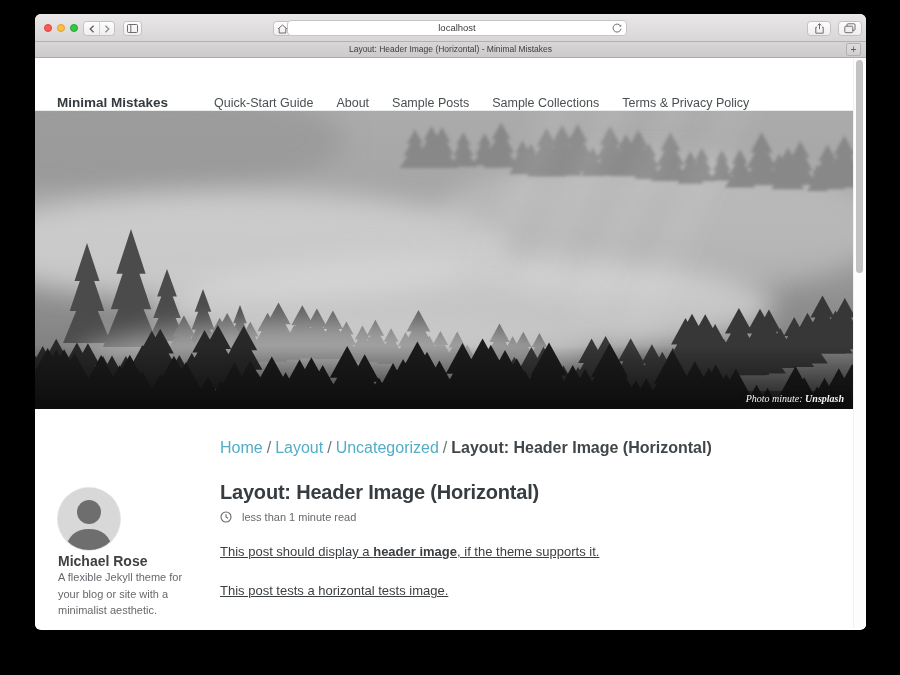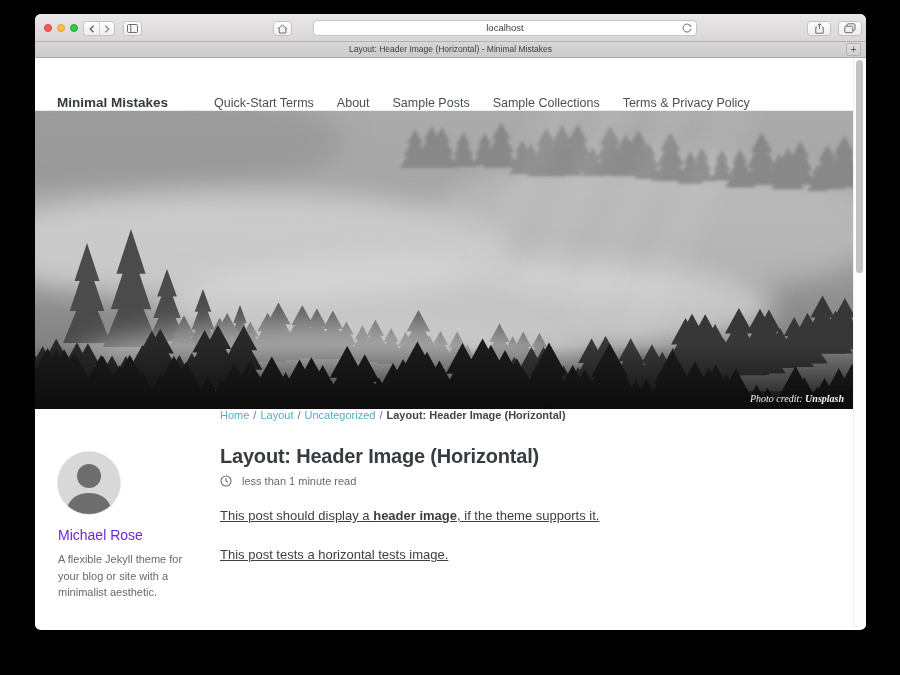--- a/index.html
+++ b/index.html
@@ -19,21 +19,21 @@
   .light.yellow { background:#fdbe41; border:1px solid #e0a131; }
   .light.green { background:#34c848; border:1px solid #2aa336; }
   .tbtn { position:absolute; top:7px; height:15px; border-radius:3.5px;
     background:linear-gradient(#fdfdfd,#f0efef); border:1px solid #c3c1c1;
     display:flex; align-items:center; justify-content:center; color:#6d6d6d; }
   .nav-group { left:48px; width:32px; padding:0; }
   .nav-group .half { width:50%; height:100%; display:flex; align-items:center; justify-content:center; }
   .nav-group .half + .half { border-left:1px solid #d4d2d2; }
   .sidebar-btn { left:88px; width:19px; }
   .home-btn { left:238px; width:19px; }
-  .addr { position:absolute; left:278px; top:6px; width:384px; height:16px;
+  .addr { position:absolute; left:252px; top:6px; width:340px; height:16px;
     background:#fff; border:1px solid #c6c4c4; border-radius:4px;
     font-size:9.5px; color:#3c3c3c; text-align:center; line-height:14px; }
   .addr .reload { position:absolute; right:3px; top:1px; }
   .share-btn { left:772px; width:24px; }
   .tabs-btn { left:803px; width:24px; }
 
   
   .tabbar { position:relative; height:16px;
     background:linear-gradient(#d8d6d6,#cccaca); border-bottom:1px solid #ababab; }
   .tab-title { font-size:8.5px; color:#3e3e3e; text-align:center; line-height:15px; }
@@ -52,30 +52,30 @@
 
   .hero { position:relative; width:calc(100% - 13px); height:298px; background:#9e9e9e; overflow:hidden; }
   .hero svg { display:block; width:100%; height:100%; }
   .photo-credit { position:absolute; right:2px; bottom:2px; background:rgba(15,15,15,.55);
     color:#f3f3f3; font-family:"Liberation Serif",serif; font-style:italic;
     font-size:10px; padding:2px 7px 3px; }
   .photo-credit b { font-style:italic; }
 
   .page { display:grid; grid-template-columns:142px 1fr; column-gap:20px;
     padding:0 40px 0 23px; }
-  .breadcrumb { grid-column:2; font-size:11px; color:#707579; }
+  .breadcrumb { grid-column:2; margin-top:30px; font-size:16px; color:#707579; }
   .breadcrumb a { color:#52adc8; text-decoration:none; cursor:pointer; }
   .breadcrumb .sep { margin:0 4px; color:#707579; }
   .breadcrumb .current { font-weight:bold; color:#40464a; }
 
   .author-side { grid-column:1; padding-top:31px; }
   .avatar { width:62px; height:62px; border-radius:50%; overflow:hidden;
     box-shadow:0 0 0 1px #e6e6e6; background:#d6d6d6; }
-  .author-name { margin-top:13px; font-size:14px; font-weight:normal; color:#6d28d9; }
-  .author-bio { margin-top:8px; font-size:11px; line-height:1.5; color:#66696c; width:140px; }
+  .author-name { margin-top:3px; font-size:14px; font-weight:bold; color:#404040; }
+  .author-bio { font-size:11px; line-height:1.5; color:#66696c; width:140px; }
 
   .article { grid-column:2; padding-top:24px; }
   .post-title { font-size:20px; font-weight:bold; color:#363c40; letter-spacing:-0.2px; }
   .post-meta { margin-top:7px; font-size:11px; color:#66696c; display:flex; align-items:center; gap:10px; }
   .article p { margin-top:19px; font-size:13px; line-height:1.55; color:#3b3f42;text-decoration:underline; }
   .article p b { font-weight:bold; }
 
   .scrollbar { position:absolute; top:0; right:0; width:13px; height:100%;
     background:#fdfdfd; border-left:1px solid #f1f1f1; }
   .scroll-thumb { position:absolute; top:2px; right:3px; width:7px; height:213px;
@@ -143,21 +143,21 @@
   <div class="tabbar">
     <div class="tab-title">Layout: Header Image (Horizontal) - Minimal Mistakes</div>
     <div class="newtab">+</div>
   </div>
 
   <div class="viewport">
 
     <div class="masthead">
       <span class="site-title">Minimal Mistakes</span>
       <ul class="nav-links">
-        <li>Quick-Start Terms</li>
+        <li>Quick-Start Guide</li>
         <li>About</li>
         <li>Sample Posts</li>
         <li>Sample Collections</li>
         <li>Terms &amp; Privacy Policy</li>
       </ul>
     </div>
 
     <div class="hero">
       <svg id="forest" viewBox="0 0 818 298" preserveAspectRatio="none">
         <defs>
@@ -201,21 +201,21 @@
           <rect x="545" y="-60" width="24" height="280" fill="#e6e6e6" opacity="0.16"></rect>
           <rect x="605" y="-60" width="14" height="280" fill="#e6e6e6" opacity="0.20"></rect>
           <rect x="655" y="-60" width="22" height="280" fill="#e6e6e6" opacity="0.14"></rect>
         </g>
         <path id="left-front" fill="#282828" d="M-22.1,299.4 L-9.9,281.7 L-15.9,281.7 L-6.6,265.1 L-11.5,265.1 L0.0,244.2 L11.5,265.1 L6.6,265.1 L15.9,281.7 L9.9,281.7 L22.1,299.4ZM-18.1,299.5 L-3.9,278.9 L-10.8,278.9 L-0.0,259.5 L-5.7,259.5 L7.7,235.0 L21.2,259.5 L15.5,259.5 L26.3,278.9 L19.3,278.9 L33.5,299.5ZM-4.5,292.2 L9.7,271.6 L2.7,271.6 L13.5,252.3 L7.9,252.3 L21.2,227.8 L34.6,252.3 L29.0,252.3 L39.8,271.6 L32.8,271.6 L47.0,292.2ZM10.5,295.9 L22.1,279.1 L16.4,279.1 L25.3,263.2 L20.6,263.2 L31.6,243.2 L42.6,263.2 L37.9,263.2 L46.8,279.1 L41.1,279.1 L52.7,295.9ZM16.1,296.0 L30.2,275.4 L23.3,275.4 L34.1,256.0 L28.4,256.0 L41.9,231.5 L55.3,256.0 L49.6,256.0 L60.4,275.4 L53.5,275.4 L67.7,296.0ZM30.0,289.5 L42.6,271.2 L36.4,271.2 L46.0,254.1 L41.0,254.1 L52.9,232.3 L64.8,254.1 L59.7,254.1 L69.3,271.2 L63.2,271.2 L75.7,289.5ZM49.2,292.0 L59.5,277.0 L54.4,277.0 L62.3,262.9 L58.2,262.9 L68.0,245.0 L77.8,262.9 L73.6,262.9 L81.5,277.0 L76.4,277.0 L86.8,292.0ZM58.0,291.7 L68.5,276.6 L63.4,276.6 L71.3,262.4 L67.1,262.4 L77.0,244.4 L86.9,262.4 L82.7,262.4 L90.6,276.6 L85.5,276.6 L95.9,291.7ZM72.3,291.6 L82.5,276.7 L77.5,276.7 L85.3,262.7 L81.2,262.7 L90.9,244.9 L100.7,262.7 L96.6,262.7 L104.4,276.7 L99.4,276.7 L109.6,291.6ZM85.3,289.3 L97.5,271.6 L91.5,271.6 L100.8,255.0 L96.0,255.0 L107.4,234.0 L118.9,255.0 L114.1,255.0 L123.4,271.6 L117.4,271.6 L129.5,289.3ZM91.3,283.5 L105.3,263.1 L98.4,263.1 L109.1,244.0 L103.5,244.0 L116.8,219.8 L130.0,244.0 L124.4,244.0 L135.1,263.1 L128.2,263.1 L142.2,283.5ZM99.0,283.1 L113.4,262.2 L106.3,262.2 L117.3,242.6 L111.6,242.6 L125.2,217.7 L138.8,242.6 L133.0,242.6 L144.0,262.2 L136.9,262.2 L151.3,283.1ZM116.0,285.8 L125.6,271.9 L120.9,271.9 L128.3,258.8 L124.4,258.8 L133.5,242.2 L142.6,258.8 L138.7,258.8 L146.0,271.9 L141.3,271.9 L150.9,285.8ZM128.3,284.0 L137.1,271.2 L132.8,271.2 L139.5,259.1 L136.0,259.1 L144.3,243.9 L152.6,259.1 L149.1,259.1 L155.9,271.2 L151.5,271.2 L160.3,284.0ZM139.4,285.1 L148.9,271.2 L144.3,271.2 L151.5,258.2 L147.7,258.2 L156.8,241.7 L165.8,258.2 L162.0,258.2 L169.3,271.2 L164.6,271.2 L174.1,285.1ZM146.0,278.0 L159.0,259.1 L152.6,259.1 L162.5,241.4 L157.3,241.4 L169.6,218.9 L181.9,241.4 L176.7,241.4 L186.6,259.1 L180.3,259.1 L193.3,278.0ZM157.5,277.3 L171.5,257.1 L164.6,257.1 L175.3,238.0 L169.7,238.0 L182.9,214.0 L196.1,238.0 L190.5,238.0 L201.1,257.1 L194.3,257.1 L208.2,277.3ZM182.2,274.9 L191.2,261.7 L186.8,261.7 L193.7,249.3 L190.1,249.3 L198.7,233.7 L207.2,249.3 L203.6,249.3 L210.5,261.7 L206.1,261.7 L215.2,274.9ZM182.8,279.5 L197.1,258.7 L190.1,258.7 L200.9,239.3 L195.2,239.3 L208.7,214.7 L222.2,239.3 L216.5,239.3 L227.4,258.7 L220.4,258.7 L234.6,279.5Z"></path>
         <path id="front-band" fill="#1b1b1b" d="M-26.3,324.5 L-11.8,303.5 L-18.9,303.5 L-7.9,283.8 L-13.7,283.8 L0.0,258.8 L13.7,283.8 L7.9,283.8 L18.9,303.5 L11.8,303.5 L26.3,324.5ZM-21.9,323.7 L-2.9,296.0 L-12.2,296.0 L2.3,270.0 L-5.3,270.0 L12.7,237.0 L30.7,270.0 L23.1,270.0 L37.7,296.0 L28.3,296.0 L47.4,323.7ZM-14.0,326.8 L5.5,298.5 L-4.1,298.5 L10.8,271.9 L3.0,271.9 L21.4,238.3 L39.8,271.9 L32.0,271.9 L46.9,298.5 L37.3,298.5 L56.8,326.8ZM-5.0,323.4 L13.8,296.2 L4.6,296.2 L18.9,270.6 L11.4,270.6 L29.1,238.2 L46.9,270.6 L39.3,270.6 L53.7,296.2 L44.5,296.2 L63.2,323.4ZM4.1,330.6 L23.6,302.3 L14.0,302.3 L28.9,275.7 L21.1,275.7 L39.5,242.1 L57.9,275.7 L50.1,275.7 L65.0,302.3 L55.4,302.3 L74.9,330.6ZM20.8,327.3 L34.9,306.8 L28.0,306.8 L38.7,287.6 L33.1,287.6 L46.4,263.3 L59.7,287.6 L54.1,287.6 L64.8,306.8 L57.9,306.8 L72.0,327.3ZM26.6,332.7 L40.8,312.0 L33.8,312.0 L44.7,292.7 L39.0,292.7 L52.4,268.1 L65.8,292.7 L60.2,292.7 L71.0,312.0 L64.0,312.0 L78.2,332.7ZM33.0,326.7 L51.2,300.3 L42.2,300.3 L56.1,275.5 L48.9,275.5 L66.1,244.0 L83.3,275.5 L76.0,275.5 L89.9,300.3 L80.9,300.3 L99.1,326.7ZM46.0,329.2 L61.6,306.6 L53.9,306.6 L65.8,285.3 L59.6,285.3 L74.3,258.4 L89.0,285.3 L82.8,285.3 L94.7,306.6 L87.0,306.6 L102.6,329.2ZM53.6,331.5 L70.6,306.8 L62.3,306.8 L75.3,283.6 L68.5,283.6 L84.5,254.2 L100.6,283.6 L93.8,283.6 L106.8,306.8 L98.5,306.8 L115.5,331.5ZM60.1,330.2 L79.2,302.5 L69.8,302.5 L84.4,276.6 L76.8,276.6 L94.8,243.7 L112.8,276.6 L105.2,276.6 L119.7,302.5 L110.3,302.5 L129.4,330.2ZM78.1,333.1 L94.2,309.7 L86.3,309.7 L98.5,287.8 L92.1,287.8 L107.3,260.0 L122.5,287.8 L116.1,287.8 L128.4,309.7 L120.5,309.7 L136.6,333.1ZM92.5,335.4 L104.0,318.6 L98.4,318.6 L107.2,302.9 L102.6,302.9 L113.4,283.1 L124.3,302.9 L119.7,302.9 L128.5,318.6 L122.9,318.6 L134.4,335.4ZM97.7,332.1 L112.9,310.0 L105.4,310.0 L117.0,289.3 L110.9,289.3 L125.3,263.0 L139.6,289.3 L133.6,289.3 L145.2,310.0 L137.7,310.0 L152.9,332.1ZM103.2,334.0 L122.9,305.4 L113.2,305.4 L128.2,278.7 L120.4,278.7 L138.9,244.8 L157.5,278.7 L149.6,278.7 L164.6,305.4 L155.0,305.4 L174.6,334.0ZM117.5,334.2 L135.9,307.6 L126.9,307.6 L140.9,282.5 L133.5,282.5 L150.9,250.9 L168.2,282.5 L160.9,282.5 L174.9,307.6 L165.9,307.6 L184.2,334.2ZM131.4,335.6 L146.5,313.6 L139.1,313.6 L150.6,293.1 L144.6,293.1 L158.9,267.0 L173.1,293.1 L167.1,293.1 L178.6,313.6 L171.2,313.6 L186.3,335.6ZM146.6,331.4 L161.1,310.3 L154.0,310.3 L165.0,290.6 L159.3,290.6 L173.0,265.5 L186.6,290.6 L180.9,290.6 L191.9,310.3 L184.8,310.3 L199.3,331.4ZM159.2,336.1 L173.9,314.8 L166.7,314.8 L177.9,294.8 L172.0,294.8 L185.9,269.5 L199.7,294.8 L193.8,294.8 L205.0,314.8 L197.8,314.8 L212.5,336.1ZM167.4,331.6 L185.0,306.0 L176.4,306.0 L189.8,282.0 L182.8,282.0 L199.4,251.6 L216.1,282.0 L209.0,282.0 L222.5,306.0 L213.8,306.0 L231.4,331.6ZM182.8,327.7 L197.0,307.2 L190.0,307.2 L200.8,287.9 L195.2,287.9 L208.5,263.5 L221.9,287.9 L216.2,287.9 L227.0,307.2 L220.1,307.2 L234.2,327.7ZM182.1,332.4 L200.3,305.8 L191.4,305.8 L205.3,280.9 L198.0,280.9 L215.3,249.4 L232.5,280.9 L225.2,280.9 L239.2,305.8 L230.2,305.8 L248.5,332.4ZM200.7,329.1 L212.7,311.6 L206.8,311.6 L216.0,295.3 L211.2,295.3 L222.5,274.6 L233.9,295.3 L229.1,295.3 L238.2,311.6 L232.4,311.6 L244.4,329.1ZM208.9,331.8 L220.2,315.3 L214.6,315.3 L223.2,299.9 L218.7,299.9 L229.4,280.4 L240.1,299.9 L235.6,299.9 L244.2,315.3 L238.7,315.3 L250.0,331.8ZM203.2,329.4 L221.7,302.5 L212.6,302.5 L226.7,277.3 L219.3,277.3 L236.8,245.4 L254.3,277.3 L246.9,277.3 L261.0,302.5 L251.9,302.5 L270.4,329.4ZM225.5,324.0 L239.3,303.9 L232.5,303.9 L243.1,285.1 L237.5,285.1 L250.6,261.2 L263.7,285.1 L258.1,285.1 L268.7,303.9 L261.9,303.9 L275.7,324.0ZM236.7,328.1 L248.2,311.4 L242.5,311.4 L251.3,295.7 L246.7,295.7 L257.6,275.8 L268.5,295.7 L263.9,295.7 L272.7,311.4 L267.0,311.4 L278.5,328.1ZM235.0,322.5 L251.3,298.9 L243.3,298.9 L255.7,276.7 L249.2,276.7 L264.6,248.6 L280.0,276.7 L273.5,276.7 L285.9,298.9 L277.9,298.9 L294.2,322.5ZM244.6,325.8 L262.1,300.3 L253.6,300.3 L266.9,276.5 L259.9,276.5 L276.4,246.3 L293.0,276.5 L286.0,276.5 L299.3,300.3 L290.8,300.3 L308.2,325.8ZM258.7,326.4 L274.7,303.2 L266.8,303.2 L279.0,281.4 L272.6,281.4 L287.7,253.9 L302.8,281.4 L296.4,281.4 L308.6,303.2 L300.8,303.2 L316.8,326.4ZM278.0,321.3 L288.9,305.5 L283.5,305.5 L291.8,290.7 L287.5,290.7 L297.8,272.0 L308.0,290.7 L303.7,290.7 L312.0,305.5 L306.6,305.5 L317.5,321.3ZM278.8,318.4 L297.2,291.7 L288.2,291.7 L302.2,266.7 L294.8,266.7 L312.2,235.0 L329.5,266.7 L322.2,266.7 L336.2,291.7 L327.2,291.7 L345.5,318.4ZM298.6,320.1 L309.3,304.6 L304.1,304.6 L312.2,290.1 L307.9,290.1 L318.0,271.7 L328.1,290.1 L323.8,290.1 L331.9,304.6 L326.7,304.6 L337.3,320.1ZM300.8,315.4 L316.7,292.3 L308.9,292.3 L321.0,270.7 L314.7,270.7 L329.7,243.2 L344.7,270.7 L338.4,270.7 L350.5,292.3 L342.7,292.3 L358.6,315.4ZM322.4,320.2 L334.2,303.0 L328.4,303.0 L337.4,286.9 L332.7,286.9 L343.9,266.4 L355.1,286.9 L350.3,286.9 L359.4,303.0 L353.6,303.0 L365.4,320.2ZM332.0,317.3 L346.3,296.4 L339.3,296.4 L350.2,276.9 L344.5,276.9 L358.0,252.1 L371.6,276.9 L365.9,276.9 L376.8,296.4 L369.8,296.4 L384.1,317.3ZM342.6,311.9 L356.6,291.5 L349.8,291.5 L360.5,272.4 L354.9,272.4 L368.1,248.1 L381.4,272.4 L375.8,272.4 L386.5,291.5 L379.6,291.5 L393.6,311.9ZM349.1,313.7 L367.4,287.1 L358.5,287.1 L372.4,262.2 L365.1,262.2 L382.4,230.6 L399.7,262.2 L392.4,262.2 L406.3,287.1 L397.4,287.1 L415.7,313.7ZM362.3,315.0 L378.6,291.2 L370.6,291.2 L383.1,268.9 L376.5,268.9 L392.0,240.7 L407.4,268.9 L400.9,268.9 L413.4,291.2 L405.4,291.2 L421.7,315.0ZM377.2,317.3 L392.2,295.6 L384.8,295.6 L396.2,275.3 L390.3,275.3 L404.4,249.5 L418.5,275.3 L412.5,275.3 L423.9,295.6 L416.6,295.6 L431.5,317.3ZM397.4,317.6 L408.8,301.1 L403.2,301.1 L411.9,285.6 L407.3,285.6 L418.1,265.9 L428.8,285.6 L424.3,285.6 L433.0,301.1 L427.4,301.1 L438.8,317.6ZM395.4,312.5 L413.0,286.8 L404.4,286.8 L417.9,262.7 L410.8,262.7 L427.5,232.1 L444.2,262.7 L437.1,262.7 L450.6,286.8 L442.0,286.8 L459.6,312.5ZM413.8,314.3 L426.0,296.6 L420.0,296.6 L429.3,280.0 L424.5,280.0 L436.0,258.9 L447.5,280.0 L442.6,280.0 L451.9,296.6 L445.9,296.6 L458.1,314.3ZM412.8,314.5 L431.9,286.7 L422.5,286.7 L437.1,260.6 L429.5,260.6 L447.6,227.6 L465.6,260.6 L458.0,260.6 L472.6,286.7 L463.2,286.7 L482.3,314.5ZM422.5,316.9 L440.8,290.3 L431.9,290.3 L445.8,265.4 L438.5,265.4 L455.8,233.8 L473.1,265.4 L465.8,265.4 L479.7,290.3 L470.7,290.3 L489.0,316.9ZM442.8,314.7 L454.1,298.2 L448.5,298.2 L457.2,282.7 L452.7,282.7 L463.4,263.1 L474.1,282.7 L469.6,282.7 L478.3,298.2 L472.7,298.2 L484.0,314.7ZM439.5,315.2 L456.3,290.9 L448.1,290.9 L460.8,268.0 L454.2,268.0 L470.0,239.1 L485.8,268.0 L479.1,268.0 L491.9,290.9 L483.7,290.9 L500.4,315.2ZM449.3,319.4 L463.7,298.5 L456.6,298.5 L467.6,278.8 L461.9,278.8 L475.5,254.0 L489.1,278.8 L483.4,278.8 L494.4,298.5 L487.3,298.5 L501.7,319.4ZM453.1,318.8 L468.8,295.9 L461.1,295.9 L473.1,274.4 L466.8,274.4 L481.7,247.2 L496.6,274.4 L490.3,274.4 L502.4,295.9 L494.6,295.9 L510.4,318.8ZM468.2,313.7 L480.1,296.4 L474.2,296.4 L483.3,280.3 L478.6,280.3 L489.8,259.8 L501.0,280.3 L496.2,280.3 L505.3,296.4 L499.5,296.4 L511.3,313.7ZM477.7,315.8 L490.8,296.8 L484.4,296.8 L494.4,279.0 L489.1,279.0 L501.5,256.4 L513.8,279.0 L508.6,279.0 L518.6,296.8 L512.2,296.8 L525.2,315.8ZM479.0,319.0 L498.2,290.9 L488.8,290.9 L503.5,264.6 L495.8,264.6 L514.0,231.4 L532.2,264.6 L524.5,264.6 L539.2,290.9 L529.8,290.9 L549.0,319.0ZM499.5,319.0 L512.6,299.9 L506.1,299.9 L516.1,282.1 L510.9,282.1 L523.3,259.5 L535.7,282.1 L530.4,282.1 L540.4,299.9 L534.0,299.9 L547.1,319.0ZM509.9,323.5 L525.2,301.2 L517.7,301.2 L529.4,280.4 L523.2,280.4 L537.7,253.9 L552.2,280.4 L546.0,280.4 L557.7,301.2 L550.2,301.2 L565.5,323.5ZM524.3,322.1 L538.5,301.5 L531.5,301.5 L542.3,282.2 L536.7,282.2 L550.1,257.7 L563.5,282.2 L557.8,282.2 L568.6,301.5 L561.7,301.5 L575.8,322.1ZM536.5,326.0 L550.8,305.2 L543.8,305.2 L554.7,285.7 L549.0,285.7 L562.5,261.1 L576.0,285.7 L570.3,285.7 L581.2,305.2 L574.2,305.2 L588.5,326.0ZM539.0,321.3 L558.6,292.8 L549.0,292.8 L563.9,266.1 L556.1,266.1 L574.6,232.2 L593.1,266.1 L585.3,266.1 L600.3,292.8 L590.6,292.8 L610.2,321.3ZM560.4,327.4 L575.3,305.7 L568.0,305.7 L579.4,285.4 L573.4,285.4 L587.5,259.7 L601.6,285.4 L595.6,285.4 L607.0,305.7 L599.7,305.7 L614.6,327.4ZM577.6,327.2 L590.4,308.6 L584.1,308.6 L593.8,291.3 L588.7,291.3 L600.8,269.3 L612.8,291.3 L607.7,291.3 L617.5,308.6 L611.2,308.6 L624.0,327.2ZM587.4,326.9 L600.5,307.8 L594.1,307.8 L604.1,289.9 L598.9,289.9 L611.3,267.2 L623.7,289.9 L618.4,289.9 L628.5,307.8 L622.0,307.8 L635.2,326.9ZM599.5,330.8 L613.4,310.5 L606.6,310.5 L617.2,291.5 L611.6,291.5 L624.8,267.4 L638.0,291.5 L632.4,291.5 L643.1,310.5 L636.2,310.5 L650.2,330.8ZM601.8,327.7 L621.4,299.2 L611.8,299.2 L626.7,272.5 L618.9,272.5 L637.4,238.8 L655.9,272.5 L648.1,272.5 L663.0,299.2 L653.4,299.2 L673.0,327.7ZM627.0,335.2 L638.2,319.0 L632.7,319.0 L641.2,303.8 L636.8,303.8 L647.3,284.5 L657.9,303.8 L653.4,303.8 L661.9,319.0 L656.5,319.0 L667.6,335.2ZM627.0,332.7 L645.1,306.3 L636.2,306.3 L650.0,281.6 L642.8,281.6 L659.9,250.2 L677.1,281.6 L669.8,281.6 L683.7,306.3 L674.8,306.3 L692.9,332.7ZM645.4,330.0 L656.5,313.9 L651.0,313.9 L659.5,298.7 L655.0,298.7 L665.5,279.5 L676.1,298.7 L671.6,298.7 L680.1,313.9 L674.6,313.9 L685.7,330.0ZM643.9,331.7 L660.4,307.7 L652.3,307.7 L664.9,285.2 L658.3,285.2 L673.9,256.7 L689.5,285.2 L682.9,285.2 L695.5,307.7 L687.4,307.7 L703.9,331.7ZM650.1,330.3 L666.9,305.8 L658.7,305.8 L671.5,282.8 L664.8,282.8 L680.7,253.6 L696.7,282.8 L689.9,282.8 L702.8,305.8 L694.5,305.8 L711.4,330.3ZM663.8,331.3 L678.9,309.3 L671.5,309.3 L683.0,288.8 L676.9,288.8 L691.2,262.7 L705.5,288.8 L699.4,288.8 L710.9,309.3 L703.5,309.3 L718.6,331.3ZM669.4,336.0 L686.7,310.9 L678.2,310.9 L691.4,287.4 L684.5,287.4 L700.8,257.5 L717.2,287.4 L710.3,287.4 L723.4,310.9 L715.0,310.9 L732.2,336.0ZM683.5,331.6 L696.5,312.8 L690.1,312.8 L700.0,295.2 L694.8,295.2 L707.0,272.9 L719.2,295.2 L714.1,295.2 L723.9,312.8 L717.6,312.8 L730.5,331.6ZM696.2,336.7 L710.1,316.6 L703.3,316.6 L713.9,297.6 L708.4,297.6 L721.5,273.7 L734.6,297.6 L729.0,297.6 L739.6,316.6 L732.8,316.6 L746.7,336.7ZM710.8,330.9 L722.7,313.5 L716.9,313.5 L726.0,297.3 L721.2,297.3 L732.5,276.7 L743.7,297.3 L739.0,297.3 L748.1,313.5 L742.2,313.5 L754.1,330.9ZM724.7,335.8 L736.6,318.5 L730.8,318.5 L739.9,302.2 L735.1,302.2 L746.4,281.6 L757.6,302.2 L752.9,302.2 L762.0,318.5 L756.1,318.5 L768.0,335.8ZM729.5,332.5 L743.1,312.8 L736.4,312.8 L746.8,294.3 L741.3,294.3 L754.2,270.9 L767.0,294.3 L761.5,294.3 L771.9,312.8 L765.2,312.8 L778.8,332.5ZM730.8,329.2 L747.1,305.5 L739.1,305.5 L751.6,283.2 L745.1,283.2 L760.5,255.1 L775.9,283.2 L769.4,283.2 L781.8,305.5 L773.8,305.5 L790.1,329.2ZM743.7,330.1 L757.7,309.7 L750.8,309.7 L761.5,290.5 L755.9,290.5 L769.2,266.3 L782.5,290.5 L776.8,290.5 L787.6,309.7 L780.7,309.7 L794.7,330.1ZM760.6,329.2 L772.4,312.0 L766.6,312.0 L775.7,295.8 L770.9,295.8 L782.1,275.4 L793.3,295.8 L788.6,295.8 L797.6,312.0 L791.8,312.0 L803.7,329.2ZM764.9,328.3 L778.4,308.7 L771.8,308.7 L782.1,290.2 L776.7,290.2 L789.5,266.8 L802.3,290.2 L796.9,290.2 L807.2,308.7 L800.6,308.7 L814.1,328.3ZM774.6,326.0 L786.7,308.6 L780.8,308.6 L789.9,292.2 L785.1,292.2 L796.5,271.4 L807.9,292.2 L803.1,292.2 L812.2,308.6 L806.3,308.6 L818.4,326.0ZM774.0,331.7 L790.4,307.9 L782.4,307.9 L794.9,285.6 L788.3,285.6 L803.8,257.3 L819.3,285.6 L812.7,285.6 L825.2,307.9 L817.2,307.9 L833.5,331.7ZM787.1,327.9 L803.6,303.9 L795.5,303.9 L808.1,281.4 L801.5,281.4 L817.1,252.9 L832.7,281.4 L826.1,281.4 L838.7,303.9 L830.6,303.9 L847.1,327.9Z"></path>
         <rect x="0" y="288" width="818" height="10" fill="#151515"></rect>
         <rect x="0" y="235" width="818" height="63" fill="url(#floor)"></rect>
       </svg>
       <div class="photo-credit">
-        <span>Photo credit:</span>
+        <span>Photo minute:</span>
         <b>Unsplash</b>
       </div>
     </div>
 
     <div class="page">
 
       <div class="breadcrumb">
         <a>Home</a><span class="sep">/</span><a>Layout</a><span class="sep">/</span><a>Uncategorized</a><span class="sep">/</span><span class="current">Layout: Header Image (Horizontal)</span>
       </div>
 

